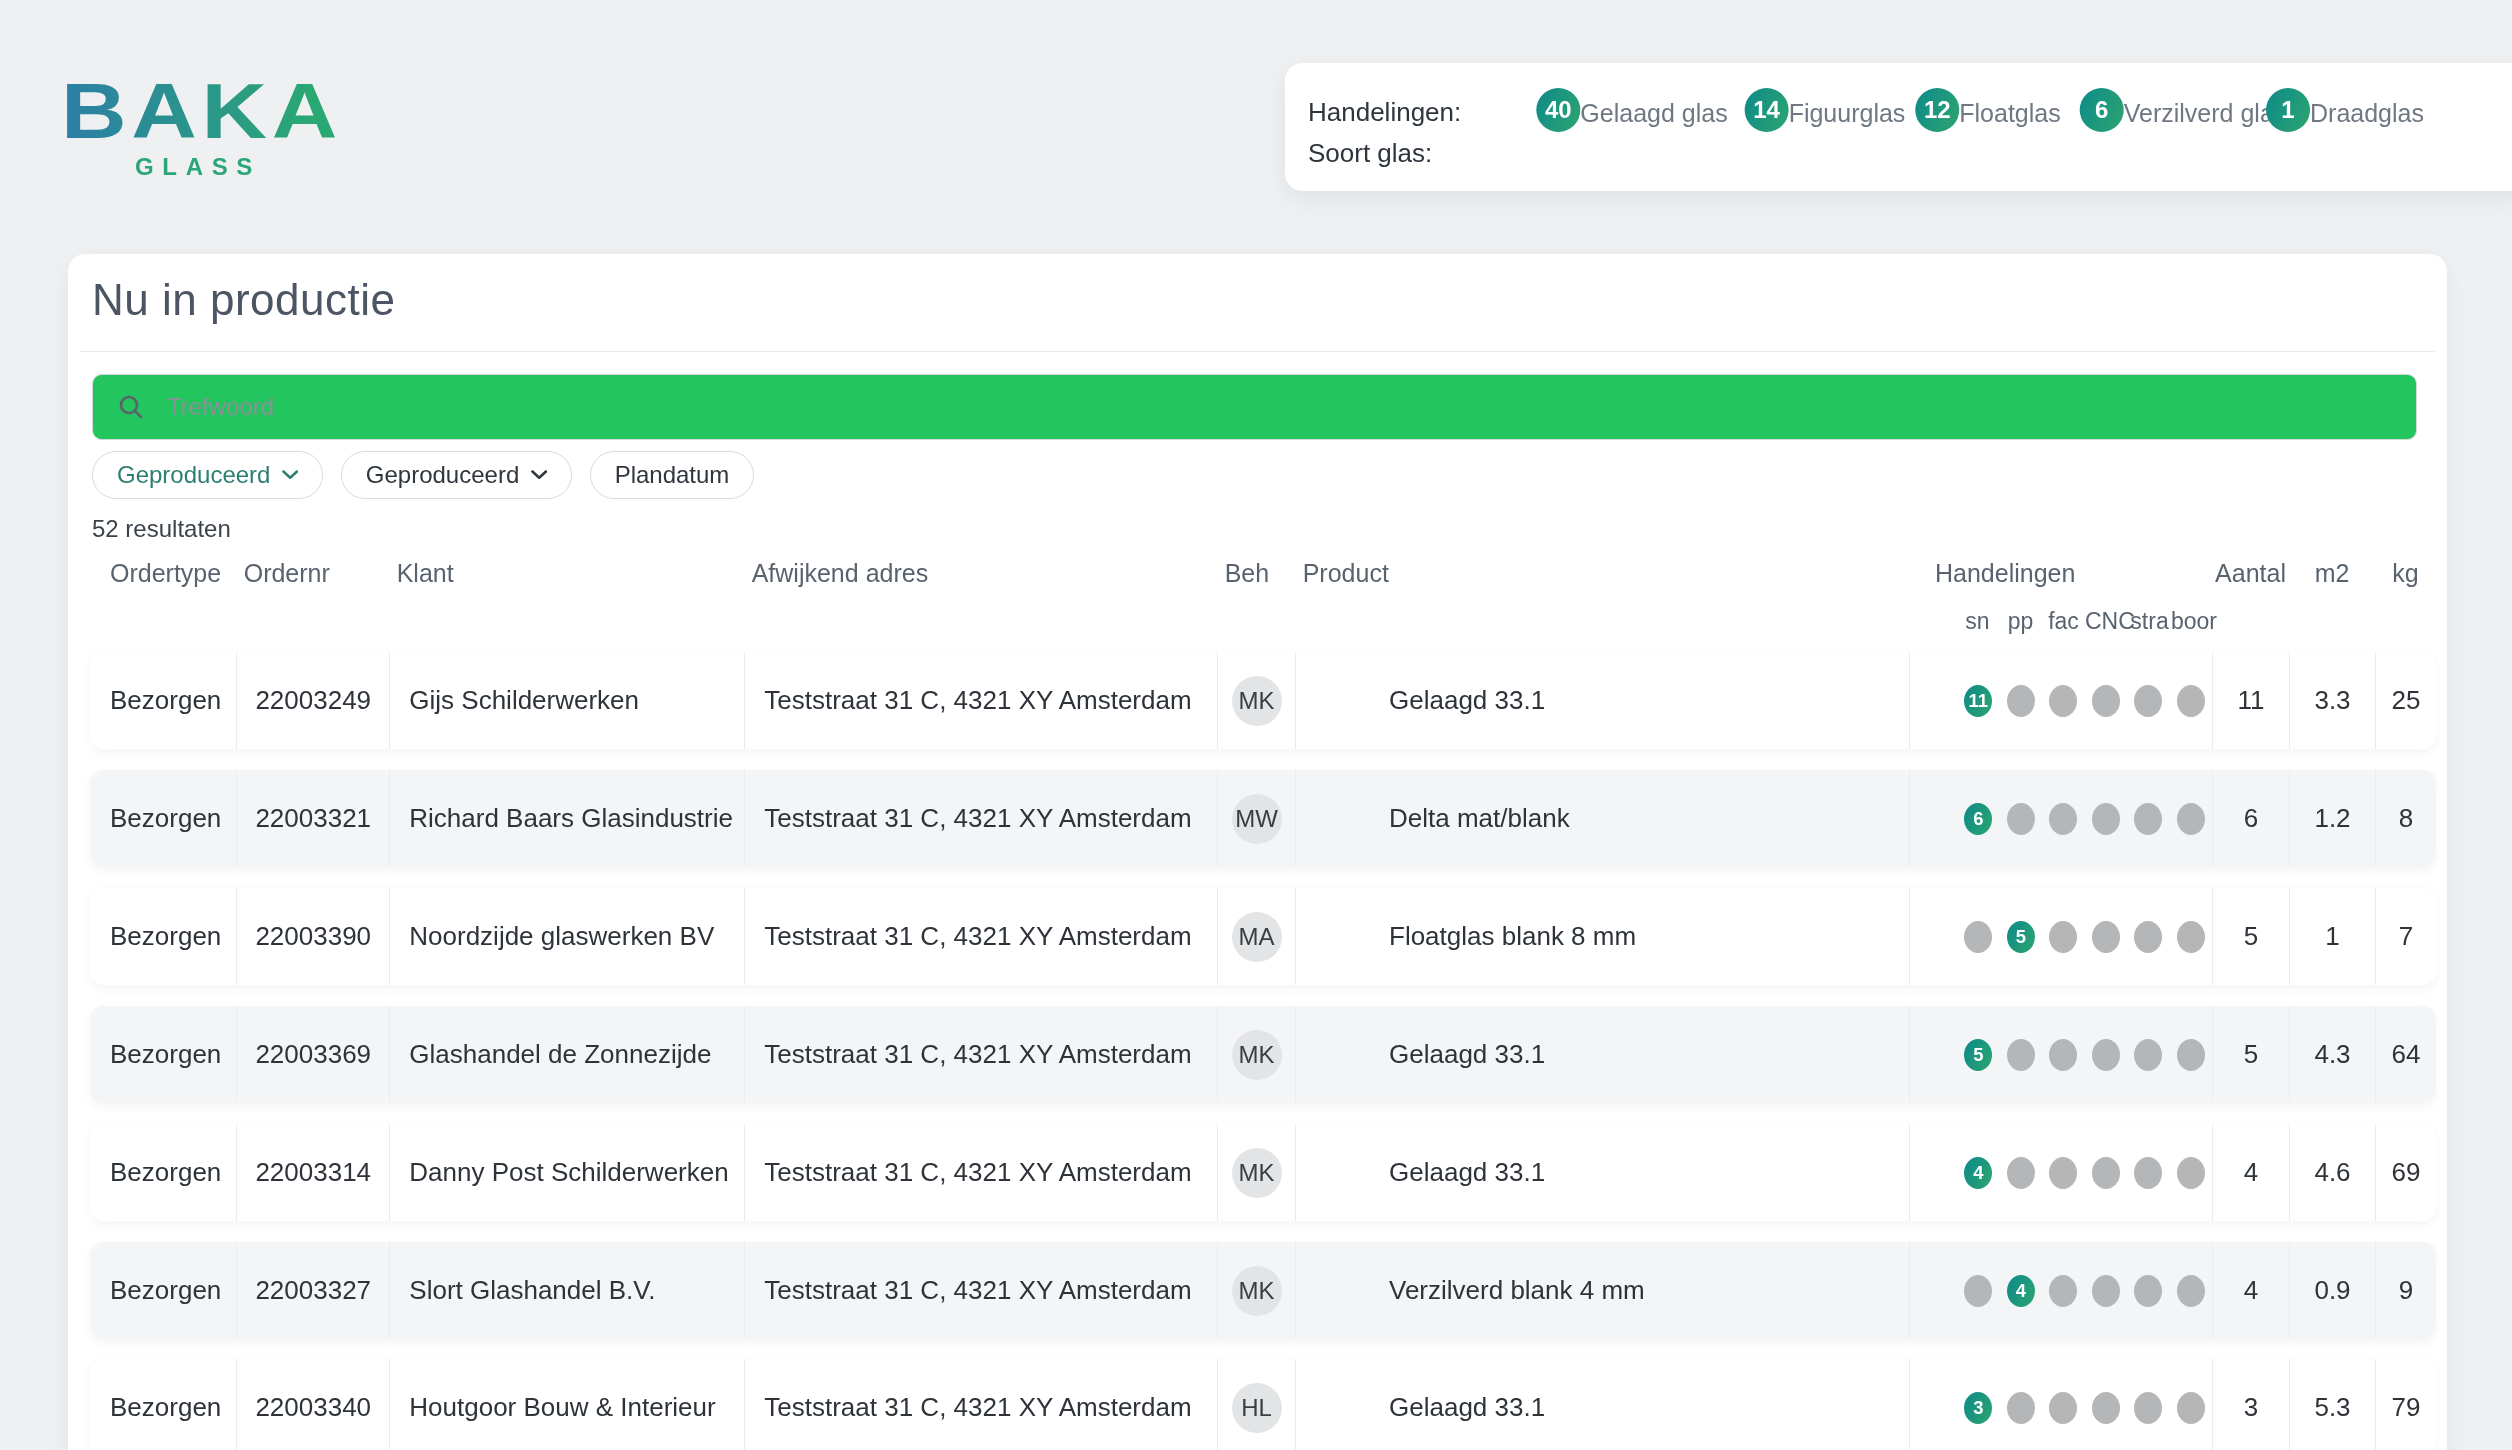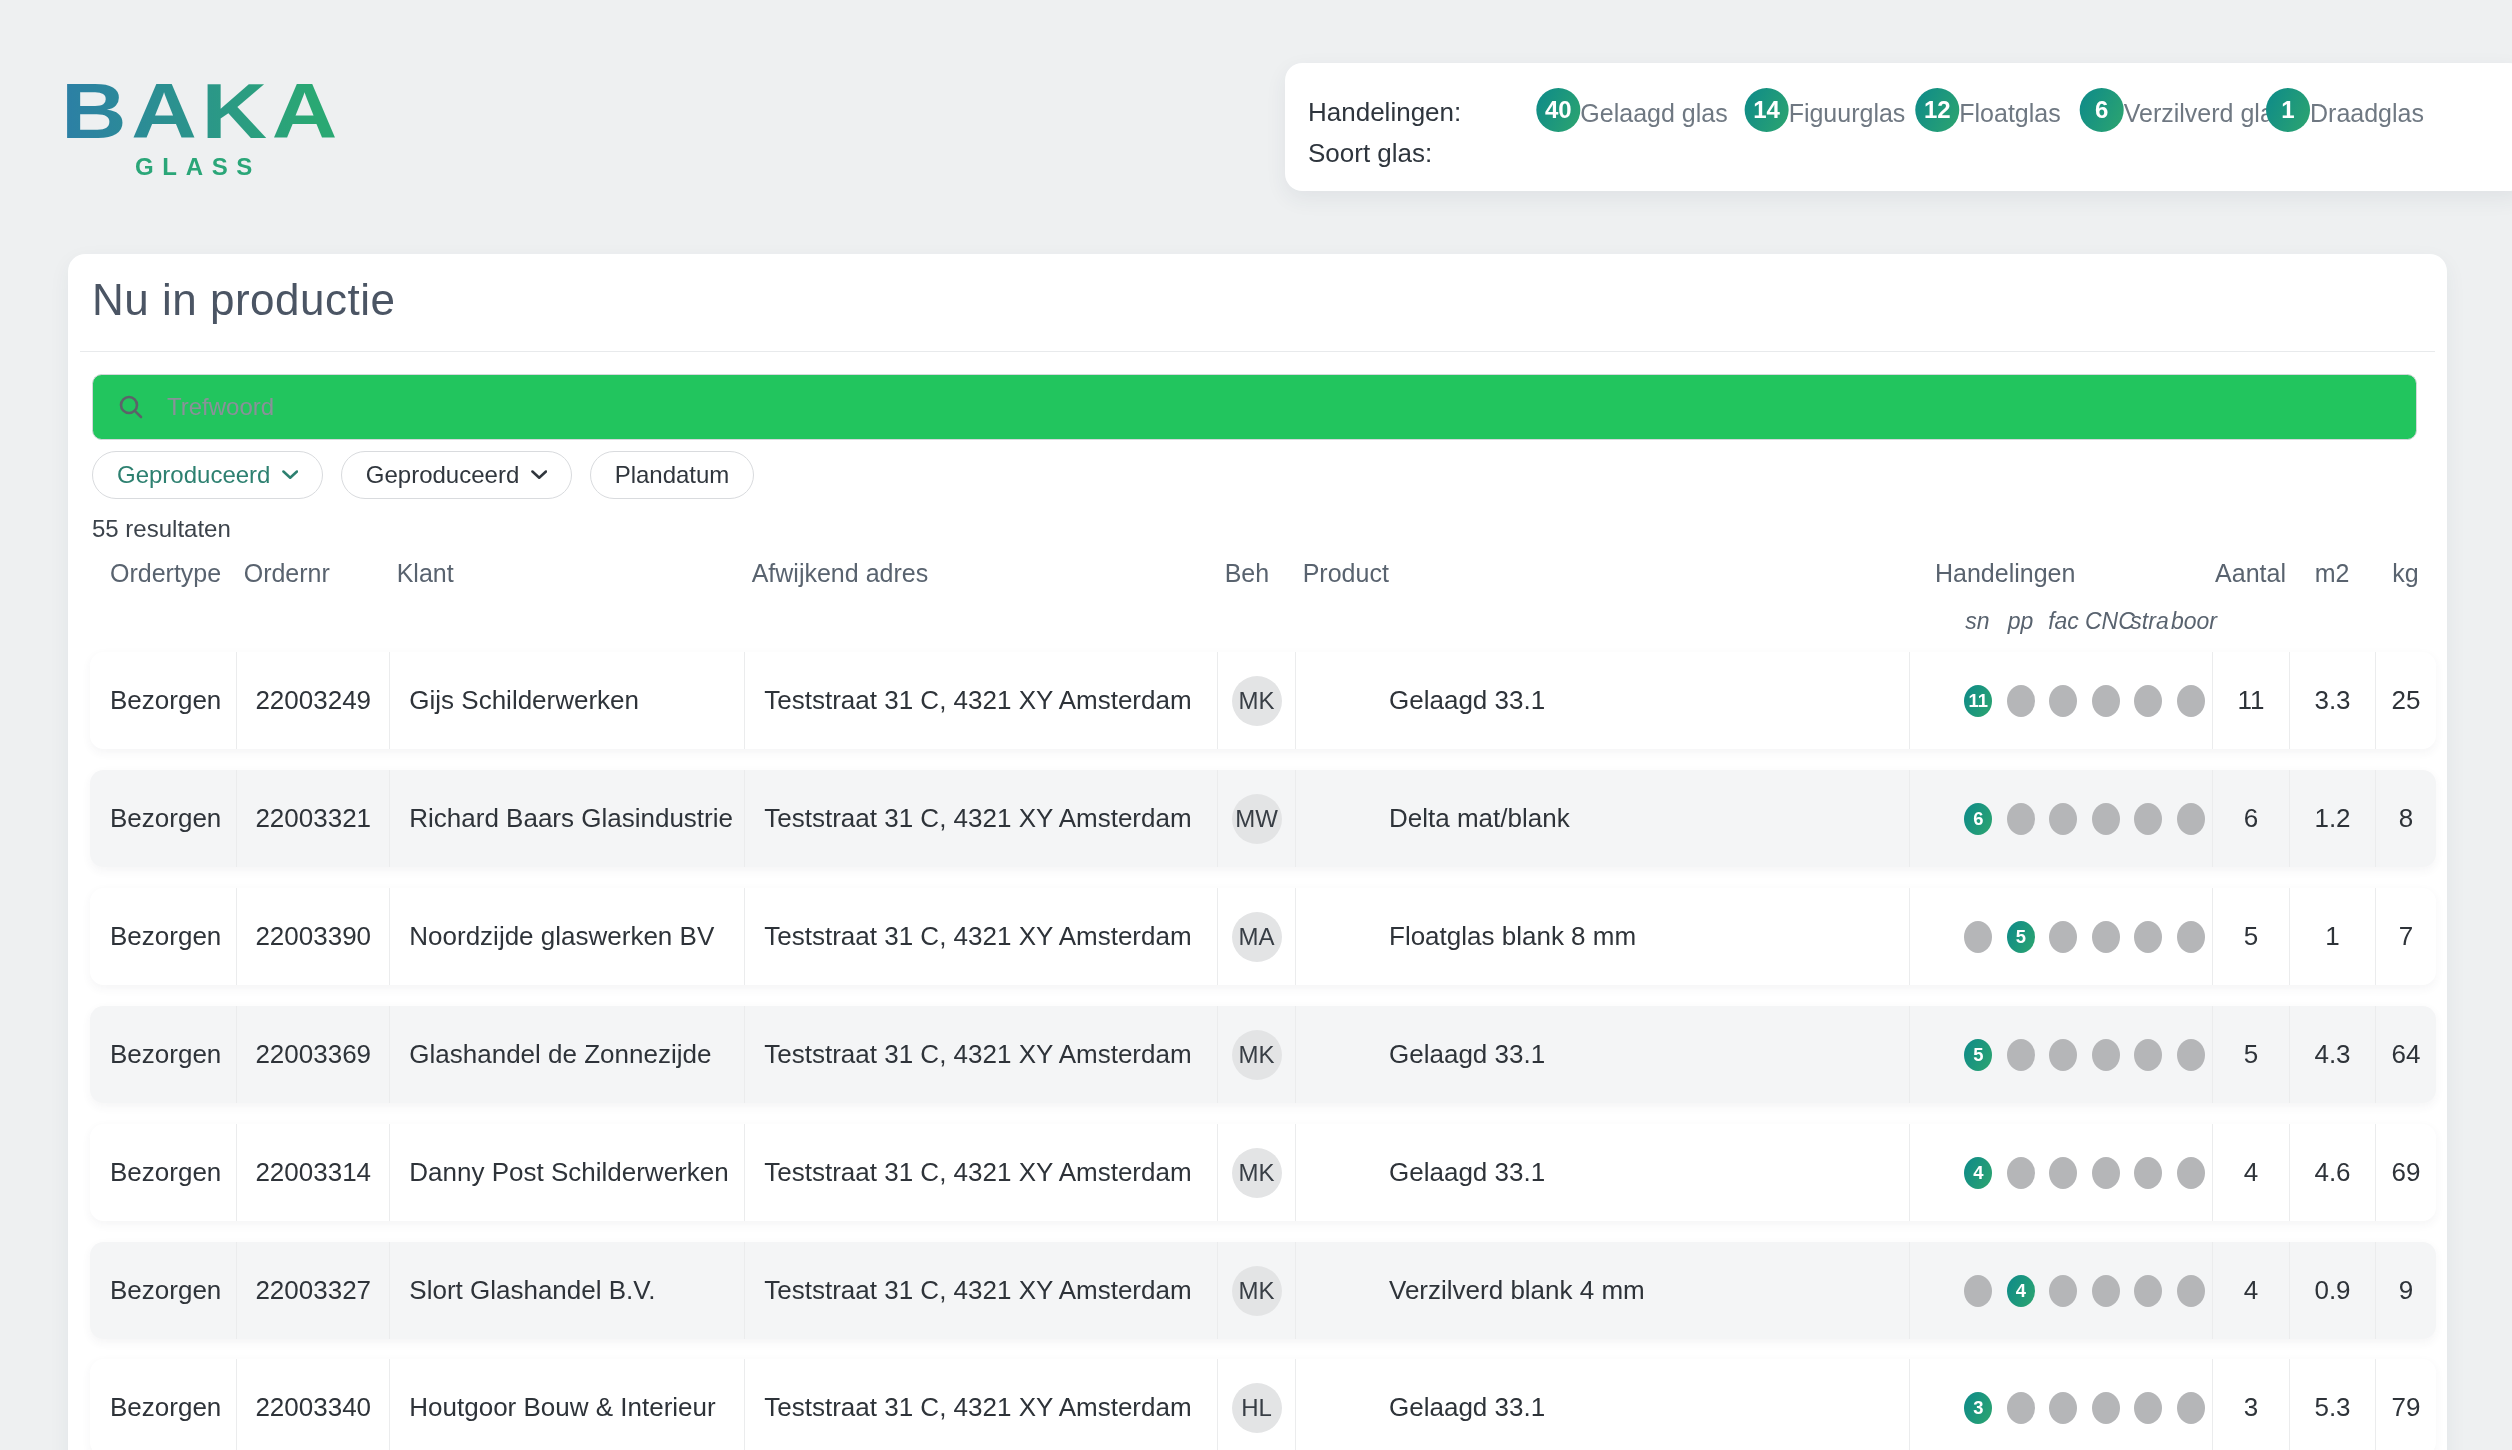--- a/index.html
+++ b/index.html
@@ -74,21 +74,21 @@
   
   .tgrid{display:grid;grid-template-columns:146px 153px 355px 473px 78px 614px 303px 77px 86px 61px;}
   .thead{position:absolute;left:22px;top:305px;width:2346px;
     font-size:25px;color:#59636f;}
   .thead .th{padding-left:7.7px;}
   .thead .th.first{padding-left:20px;}
   .thead .th.hand{padding-left:26px;}
   .thead .th.cnum{text-align:center;padding-left:0;}
   .subhead{position:absolute;left:1888px;top:354px;display:flex;
     font-size:23px;color:#59636f;}
-  .subhead span{width:43px;text-align:center;font-style:italic;}
+  .subhead span{width:43px;text-align:center;}
 
   .row{
     position:absolute;left:22px;width:2346px;height:97px;border-radius:13.5px;
     box-shadow:0 3.9px 9.7px rgba(50,60,70,.05);cursor:pointer;
   }
   .row.alt{background:#f4f5f6;}
   .row.white{background:#ffffff;}
   .row .tgrid{height:100%;}
   .cell{display:flex;align-items:center;height:100%;box-sizing:border-box;
     font-size:26px;color:#2e3339;overflow:hidden;white-space:nowrap;}
@@ -172,21 +172,21 @@
       <span>Geproduceerd</span>
       <svg width="16.4" height="9.7" viewBox="0 0 17 10" fill="none">
         <polyline points="1.5,1.5 8.5,8 15.5,1.5" stroke="currentColor" stroke-width="2.6" stroke-linecap="round" stroke-linejoin="round"></polyline>
       </svg>
     </div>
     <div class="chip">
       <span>Plandatum</span>
     </div>
   </div>
 
-  <div class="results-count">55 resultaten</div>
+  <div class="results-count">52 resultaten</div>
 
   <div class="thead tgrid">
     <div class="th first">Ordertype</div>
     <div class="th">Ordernr</div>
     <div class="th">Klant</div>
     <div class="th">Afwijkend adres</div>
     <div class="th">Beh</div>
     <div class="th">Product</div>
     <div class="th hand">Handelingen</div>
     <div class="th cnum">Aantal</div>

